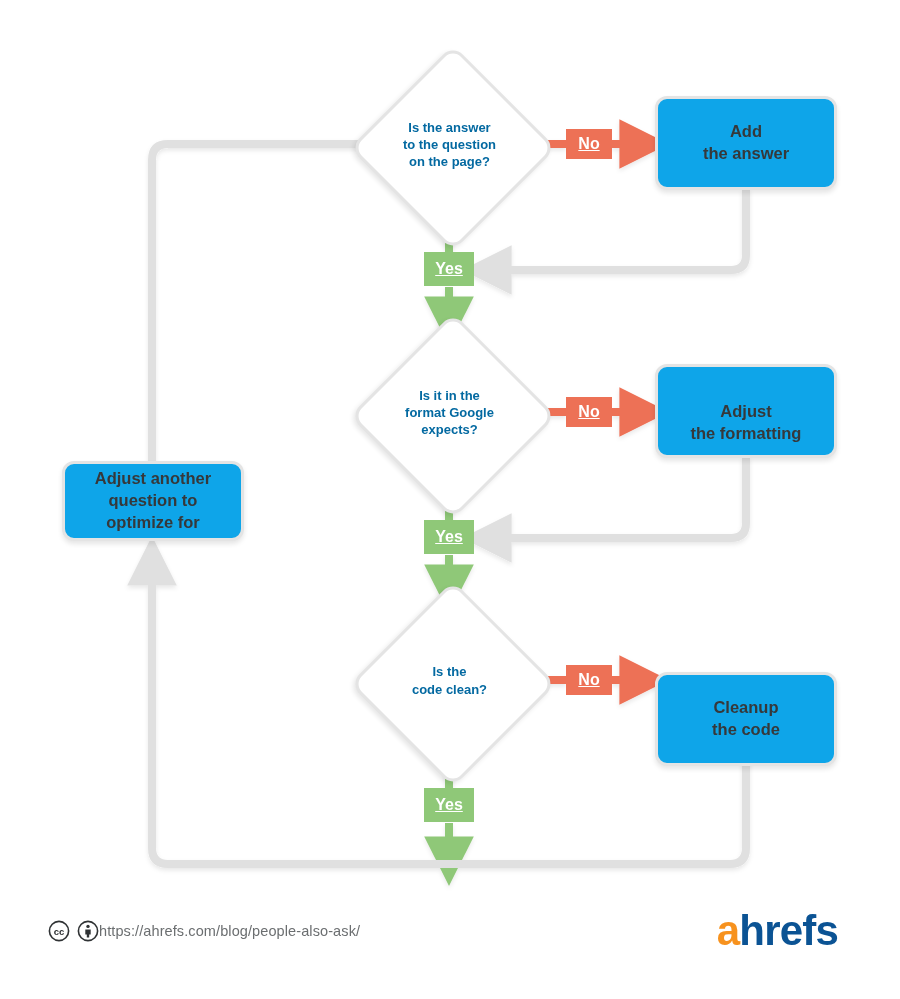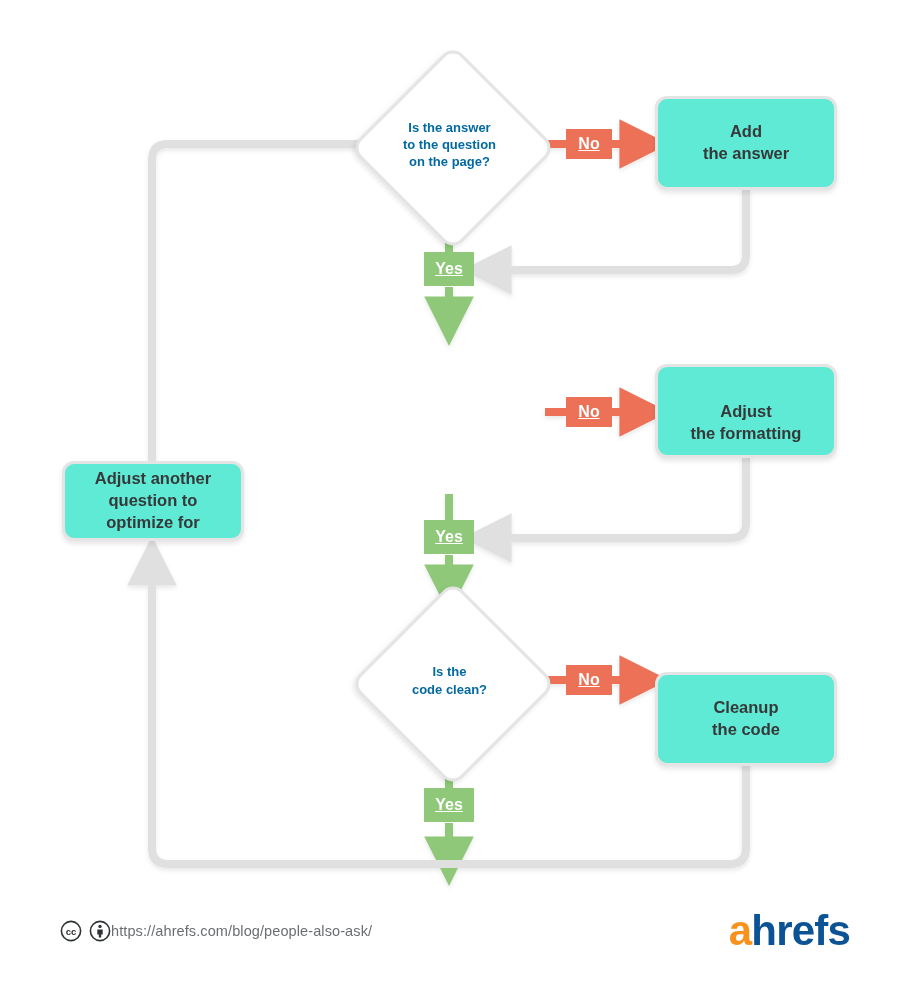--- a/index.html
+++ b/index.html
@@ -28,21 +28,21 @@
   }
 
   
   .node {
     position: absolute;
     box-sizing: border-box;
   }
 
   
   .box {
-    background: #5eead4;
+    background: #0ea5e9;
     border: 3px solid #e4e4e4;
     border-radius: 12px;
     display: flex;
     align-items: center;
     justify-content: center;
     text-align: center;
     box-shadow: 0 3px 5px rgba(0,0,0,0.10);
     z-index: 6;
   }
   .box .label {
@@ -108,21 +108,21 @@
   }
   .chip-yes {
     background: #8fc878;
     width: 50px;
     height: 34px;
   }
 
   
   .footer {
     position: absolute;
-    left: 60px;
+    left: 48px;
     top: 913px;
     width: 790px;
     height: 36px;
     display: flex;
     align-items: center;
     z-index: 9;
   }
   .license-icons {
     display: flex;
     align-items: center;
@@ -201,20 +201,26 @@
     <div class="label">Is the answer
 to the question
 on the page?</div>
   </div>
 
   <div class="node box" style="left:655px; top:96px; width:182px; height:94px;">
     <div class="label" style="white-space:pre-line;">Add
 the answer</div>
   </div>
 
+  <div class="node diamond" style="left:351px; top:314px; width:197px; height:197px;">
+    <div class="dshape"></div>
+    <div class="label">Is it in the
+format Google
+expects?</div>
+  </div>
 
   <div class="node box" style="left:655px; top:364px; width:182px; height:94px;">
     <div class="label" style="white-space:pre-line;margin-top:24px;">Adjust
 the formatting</div>
   </div>
 
   <div class="node diamond" style="left:351px; top:582px; width:197px; height:197px;">
     <div class="dshape"></div>
     <div class="label">Is the
 code clean?</div>

